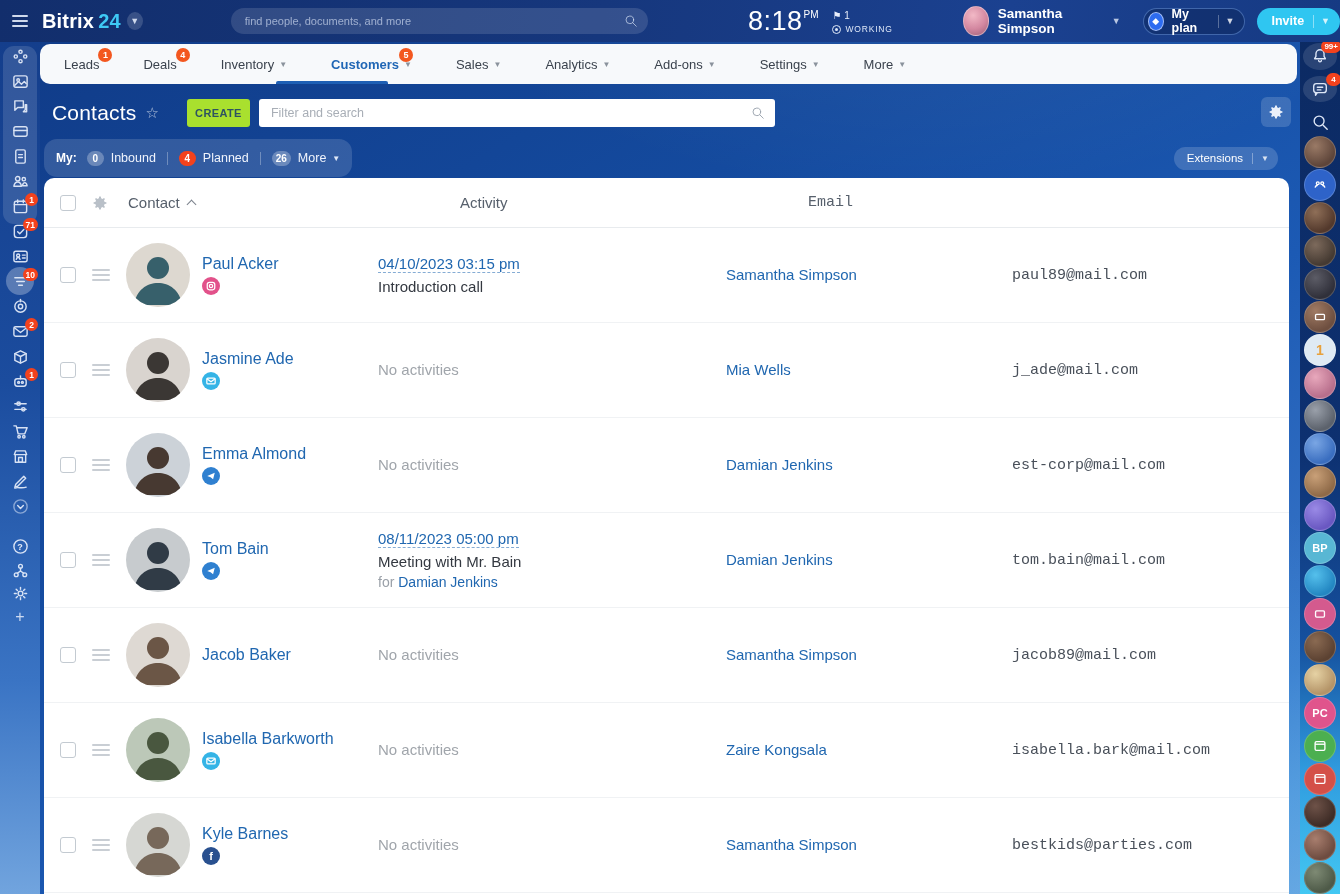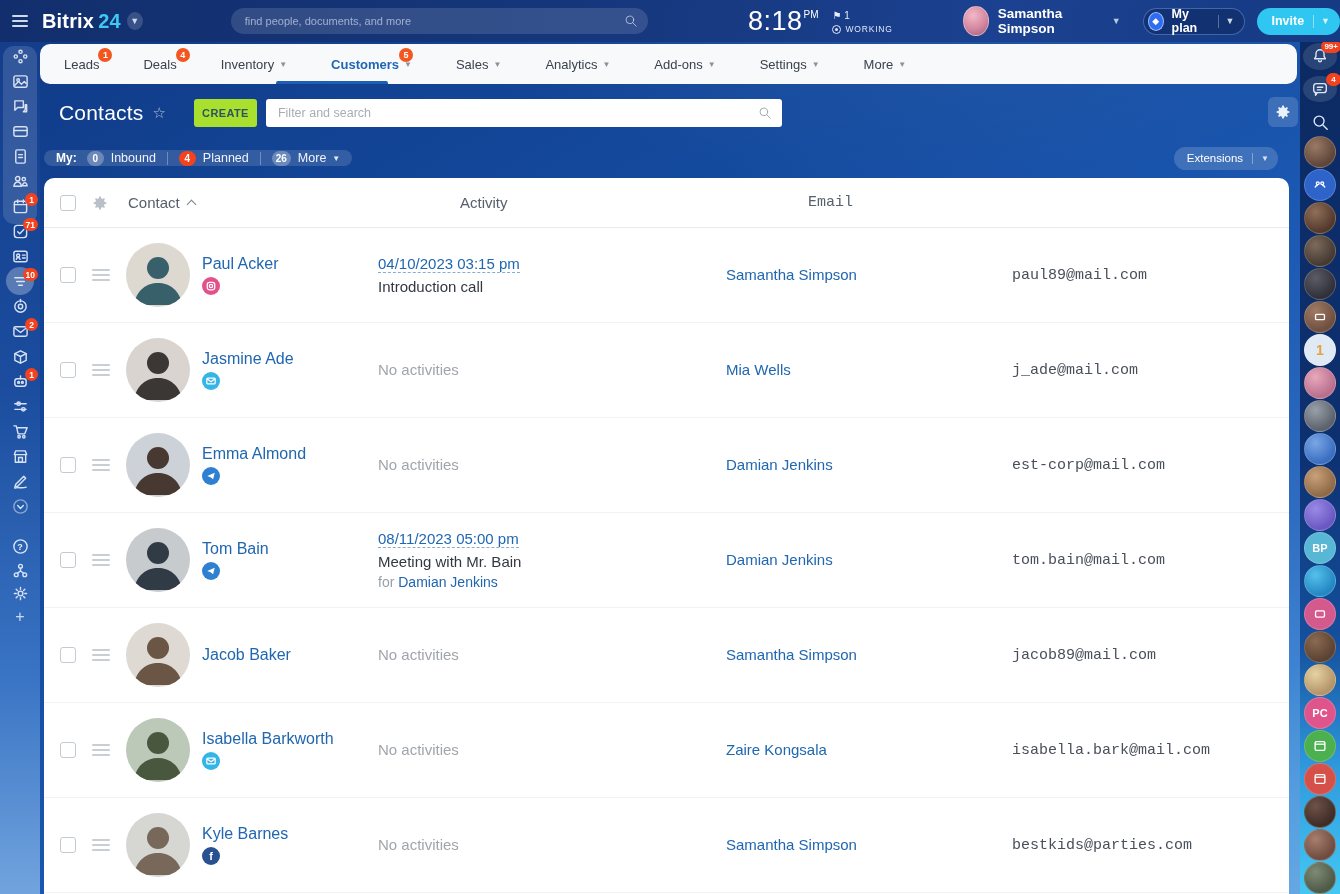--- a/index.html
+++ b/index.html
@@ -82,35 +82,35 @@
   .tabs { position:relative; margin:2px 3px 0 0; height:40px; background:#f7f9fb; border-radius:10px;
     display:flex; align-items:center; padding-left:24px; }
   .tab { position:relative; display:flex; align-items:center; margin-right:44px; cursor:pointer; color:#3a424d; font-size:13px; }
   .tab .tcaret { font-size:8px; color:#8a929c; margin-left:5px; }
   .tab.active { color:#1f66b5; font-weight:bold; }
   .tbadge { position:absolute; top:-9px; right:-13px; min-width:14px; height:14px; padding:0 3px; border-radius:8px;
     background:#f3571f; color:#fff; font-size:9px; font-weight:bold; display:flex; align-items:center; justify-content:center; }
   .tab.active .tbadge { right:-1px; }
   .active-underline { position:absolute; bottom:0; left:236px; width:112px; height:3px; background:#1e5fb4; border-radius:2px 2px 0 0; }
 
-  .toolbar { position:absolute; left:7px; top:55px; width:100%; height:32px; display:flex; align-items:center; }
+  .toolbar { position:absolute; left:0; top:55px; width:100%; height:32px; display:flex; align-items:center; }
   .page-title { margin-left:12px; color:#fff; font-size:21px; font-weight:normal; letter-spacing:.2px; }
   .star { color:rgba(255,255,255,.65); font-size:15px; margin-left:9px; cursor:pointer; }
   .createbtn { margin-left:28px; width:63px; height:28px; background:#a9e02e; border:none; border-radius:3px;
     color:#2e5361; font-size:11px; font-weight:bold; letter-spacing:.4px; cursor:pointer; }
   .fsearch { margin-left:9px; width:516px; height:28px; background:#fff; border-radius:3px; display:flex; align-items:center; padding:0 10px 0 12px; }
   .fsearch input { flex:1; border:none; outline:none; font-size:12.5px; color:#333; background:transparent; }
   .fsearch input::placeholder { color:#a8aeb6; }
   .fsearch svg, .gsearch svg { width:14px; height:14px; stroke:#9aa3ad; fill:none; stroke-width:1.6; stroke-linecap:round; }
   .gsearch svg { stroke:rgba(222,233,250,.7); }
   .gearbtn { position:absolute; right:9px; top:0; width:30px; height:30px; border-radius:6px; background:rgba(255,255,255,.16);
     display:flex; align-items:center; justify-content:center; cursor:pointer; }
   .gearbtn svg, .ghead svg { width:16px; height:16px; fill:#eaf0fa; }
   .chiprow { position:absolute; left:4px; top:103px; width:calc(100% - 8px); height:26px; display:flex; align-items:center; }
-  .chips { height:16px; border-radius:13px; background:rgba(255,255,255,.14); display:flex; align-items:center; padding:0 12px; }
+  .chips { height:38px; border-radius:13px; background:rgba(255,255,255,.14); display:flex; align-items:center; padding:0 12px; }
   .chips .my { color:#fff; font-size:12px; font-weight:bold; margin-right:10px; }
   .chip { display:flex; align-items:center; cursor:pointer; }
   .cbadge { min-width:17px; height:15px; padding:0 4px; border-radius:8px; background:rgba(255,255,255,.28);
     color:#fff; font-size:10px; font-weight:bold; display:flex; align-items:center; justify-content:center; }
   .cbadge.red { background:#f3421d; }
   .chip .clbl { color:#f0f4fc; font-size:12.5px; margin-left:7px; }
   .csep { width:1px; height:13px; background:rgba(255,255,255,.3); margin:0 11px; }
   .chip .tcaret { color:#dfe8f8; font-size:8px; margin-left:6px; }
   .extbtn { margin-left:auto; margin-right:18px; height:23px; border-radius:12px; background:rgba(255,255,255,.17);
     display:flex; align-items:center; padding:0 9px 0 13px; cursor:pointer; }

